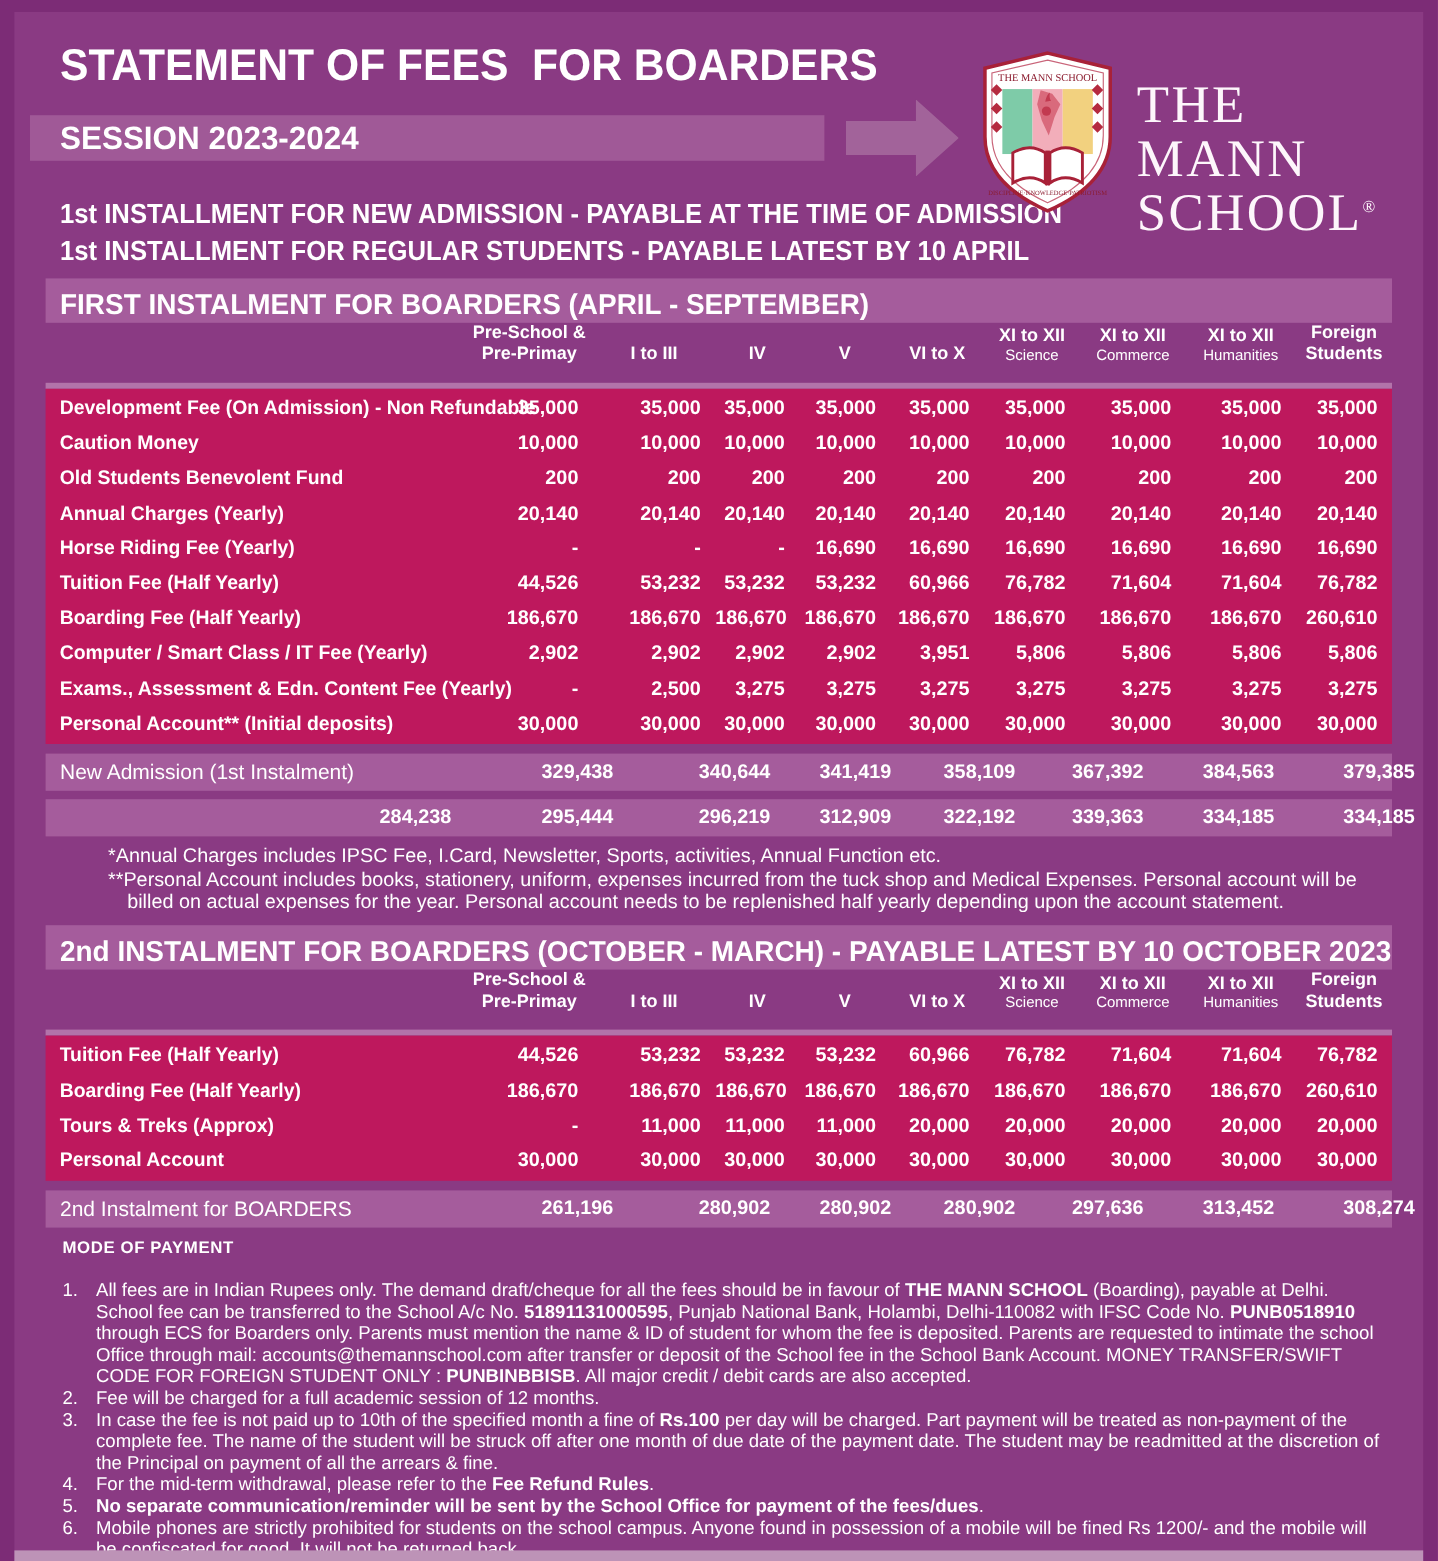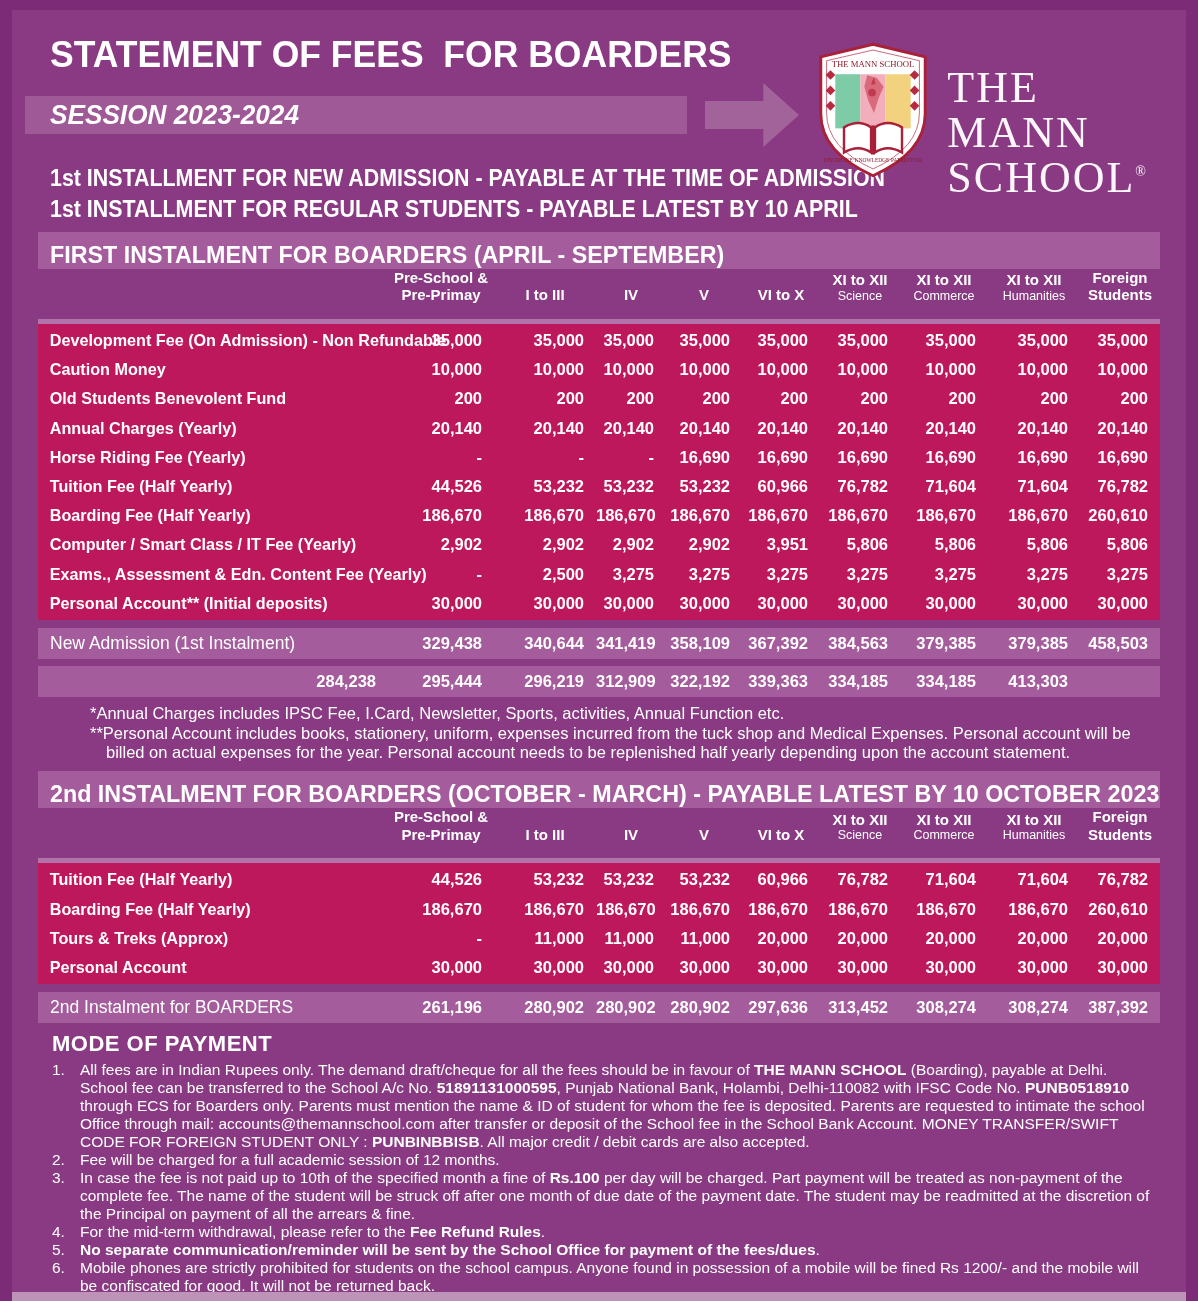--- a/index.html
+++ b/index.html
@@ -15,21 +15,21 @@
     background:#8a3a83; color:#fff;
   }
   
   .doc-header { position:relative; height:198px; }
   .page-title {
     margin:24px 0 0 38px; font-size:37px; font-weight:bold; color:#fff;
     transform:scaleX(.96); transform-origin:left; letter-spacing:0; white-space:pre;
   }
   .session-row { display:flex; align-items:center; margin:7px 0 0 13px; }
   .session-bar {
-    width:662px; height:38px; background:#a05997; display:flex; align-items:center;font-style:italic;
+    width:662px; height:38px; background:#a05997; display:flex; align-items:center;
   }
   .session-bar span { font-size:27px; font-weight:bold; margin-left:25px; transform:scaleX(.97); transform-origin:left; }
   .arrow-shape {
     width:94px; height:64px; margin-left:18px; background:#a2639a;
     clip-path:polygon(0 28%, 62% 28%, 62% 0, 100% 50%, 62% 100%, 62% 72%, 0 72%);
   }
   .install-lines { margin:16px 0 0 38px; }
   .install-lines div {
     font-size:23px; font-weight:bold; line-height:1.35;
     transform:scaleX(.93); transform-origin:left; white-space:nowrap;
@@ -55,29 +55,29 @@
   .ch-top { font-size:15px; font-weight:bold; line-height:1.15; }
   .ch-bot { font-size:15px; font-weight:bold; line-height:1.15; }
   .ch-sub { font-size:12.5px; font-weight:normal; line-height:1.2; }
   .sep-line { height:5px; background:#b273aa; }
   .panel { background:#be185d; padding:2px 0; }
   .drow { height:29.2px; align-items:center; }
   .rlabel { font-size:16.5px; font-weight:bold; padding-left:12px; white-space:nowrap; transform:scaleX(.98); transform-origin:left; }
   .val { font-size:16.5px; font-weight:bold; text-align:right; padding-right:12px; }
   
   .totals { margin:8px 26px 0 26px; }
-  .total-bar { background:#a55c9c; height:31px; align-items:center; margin-bottom:7px; }
+  .total-bar { background:#a55c9c; height:31px; align-items:center; margin-bottom:7px;gap:29px; }
   .tlabel { font-size:17.5px; font-weight:normal; padding-left:12px; }
   .tval { font-weight:bold; }
   
   .notes { margin:2px 30px 8px 38px; }
   .notes p { font-size:16.5px; font-weight:normal; line-height:1.2; padding-left:16px; text-indent:-16px;margin-left:40px; }
   
   .payment { margin:8px 28px 0 40px; }
-  .payment h2 { font-size:22px; font-weight:bold; letter-spacing:.5px; margin-bottom:4px; }
+  .payment h2 { font-size:14px; font-weight:bold; letter-spacing:.5px; margin-bottom:20px; }
   .pay-item { display:flex; }
   .pay-marker { flex:0 0 28px; font-size:15.5px; line-height:1.16; }
   .pay-text { flex:1; font-size:15.5px; line-height:1.16; }
   .pay-text .b { font-weight:bold; }
   
   .bottom-strip { position:absolute; left:0; right:0; bottom:0; height:9px; background:#bd93b7; }
   svg text { font-family:"Liberation Serif", serif; }
 </style>
 </head>
 <body>

